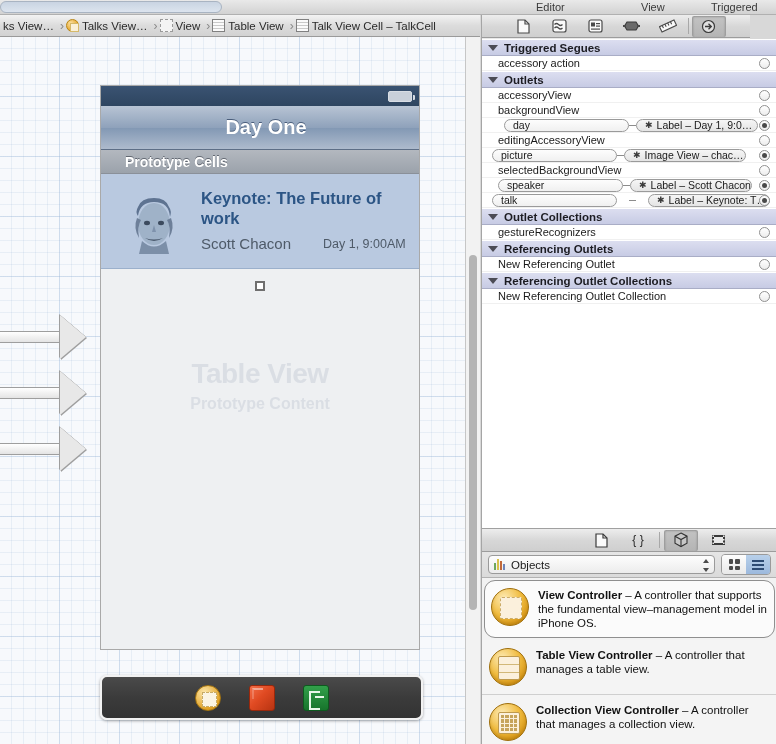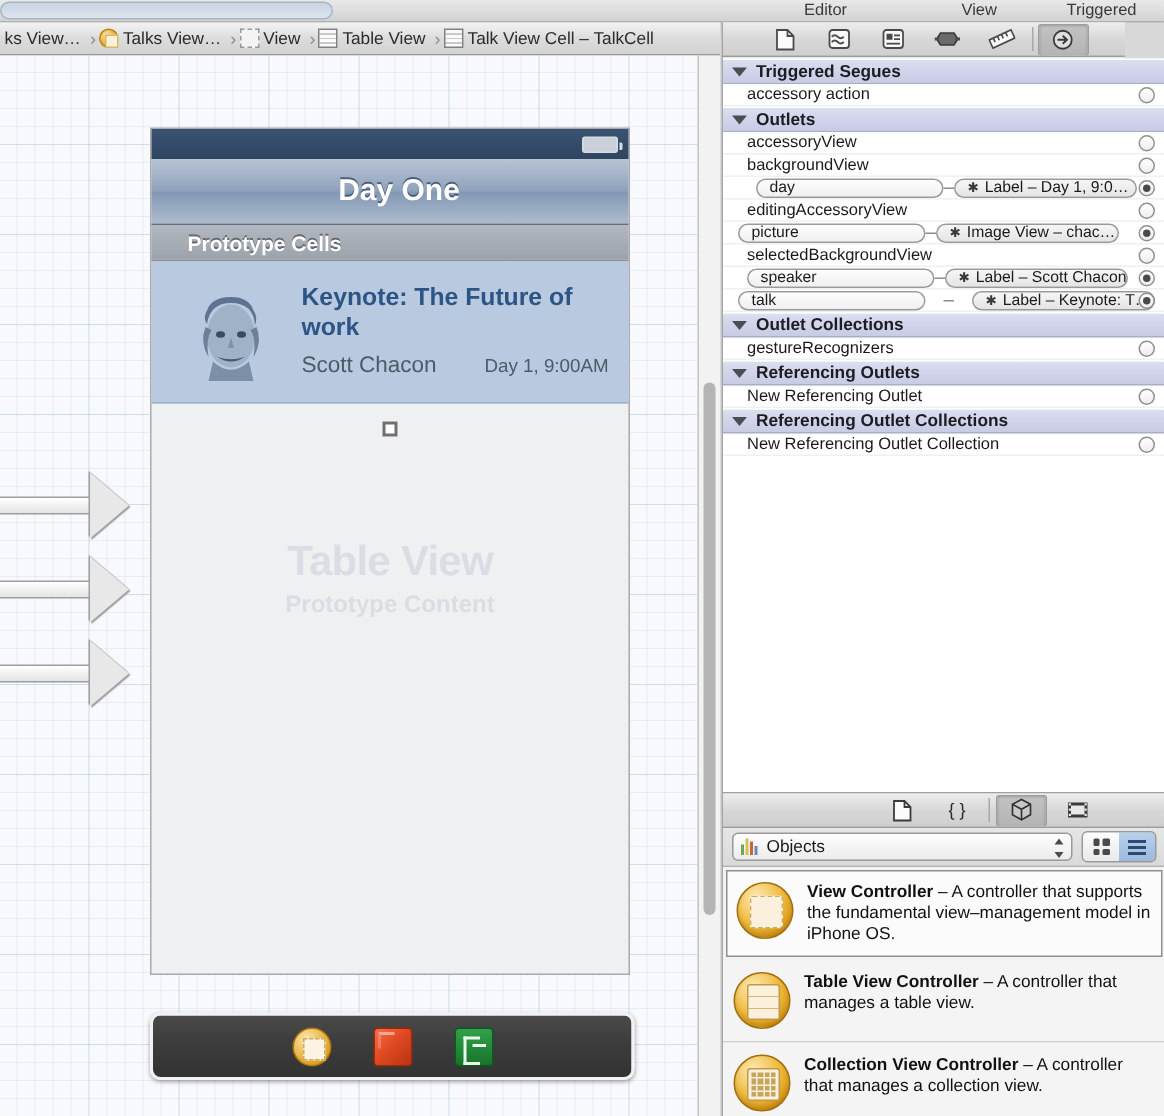--- a/index.html
+++ b/index.html
@@ -330,21 +330,21 @@
   .vt-grid i { background: #4a4a4a; border-radius: 1px; }
   .vt-list { width: 12px; height: 10px; display: flex; flex-direction: column; gap: 2px; }
   .vt-list i { height: 2px; background: #2c4a73; }
 
   .lib-list { height: 182px; overflow: hidden; background: #f2f2f2; }
   .lib-item {
     display: flex; gap: 9px; padding: 8px 7px; background: #f4f4f4;
     border-bottom: 1px solid #cfcfcf;
   }
   .lib-item.selected {
-    background: #fbfbfb; border: 1px solid #8f8f8f; border-radius: 0;
+    background: #fbfbfb; border: 1px solid #8f8f8f; border-radius: 11px;
     margin: 2px; padding: 7px 6px;
   }
   .lib-icon {
     width: 38px; height: 38px; flex: 0 0 38px; border-radius: 50%; position: relative;
     background: radial-gradient(circle at 34% 26%, #fdeab4 0%, #f0bb3e 48%, #d79616 78%, #b87d0c 100%);
     border: 1px solid #a06f0b;
     box-shadow: inset 0 -2px 3px rgba(120,80,0,.25);
   }
   .li-inner-vc {
     position: absolute; left: 8px; top: 8px; width: 22px; height: 22px;

